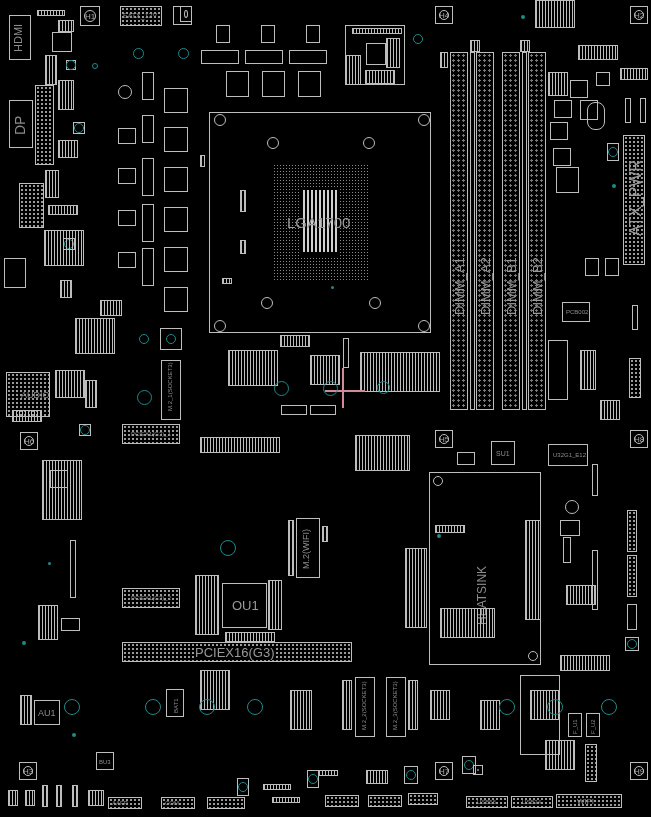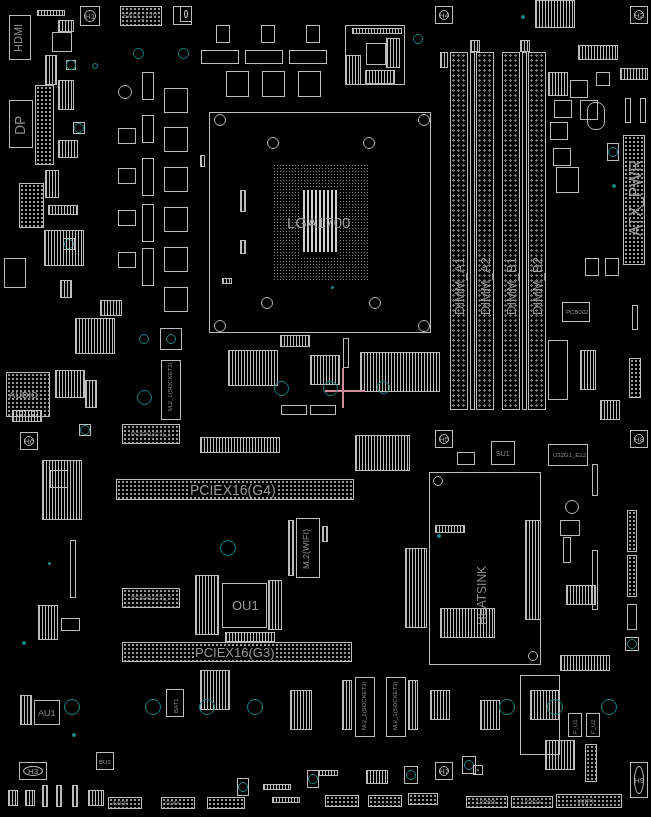--- a/index.html
+++ b/index.html
@@ -30,21 +30,21 @@
 
   <div class="c" style="left:9px;top:15px;width:22px;height:45px;">
     <div class="vlbl" style="left:3px;top:36px;font-size:11px;">HDMI</div>
   </div>
   <div class="c" style="left:9px;top:100px;width:24px;height:48px;">
     <div class="vlbl" style="left:3px;top:34px;font-size:14px;">DP</div>
   </div>
   <div class="c pin" style="left:35px;top:85px;width:19px;height:80px;"></div>
   <div class="c pin" style="left:19px;top:183px;width:25px;height:45px;"></div>
   <div class="c pin" style="left:6px;top:372px;width:44px;height:45px;">
-    <div class="lbl" style="left:2px;top:18px;font-size:9px;font-weight:bold;">AUDIO</div>
+    <div class="lbl" style="left:14px;top:18px;font-size:9px;">AUDIO</div>
   </div>
   <div class="c" style="left:4px;top:258px;width:22px;height:30px;"></div>
 
   <div class="c" style="left:52px;top:32px;width:20px;height:20px;"></div>
   <div class="teal-sq" style="left:66px;top:60px;width:10px;height:10px;"></div>
   <div class="teal-sq" style="left:73px;top:122px;width:12px;height:12px;"></div>
   <div class="teal-sq" style="left:63px;top:238px;width:12px;height:12px;"></div>
   <div class="teal-sq" style="left:79px;top:424px;width:12px;height:12px;"></div>
 
   <div class="sm" style="left:37px;top:10px;width:28px;height:6px;"></div>
@@ -184,23 +184,20 @@
   <div class="sm" style="left:280px;top:335px;width:30px;height:12px;"></div>
   <div class="c" style="left:281px;top:405px;width:26px;height:10px;"></div>
   <div class="c" style="left:310px;top:405px;width:26px;height:10px;"></div>
   <div class="mark-v" style="left:342px;top:368px;height:40px;"></div>
   <div class="mark-h" style="left:325px;top:390px;width:40px;"></div>
   <div class="c" style="left:343px;top:338px;width:6px;height:30px;"></div>
 
   <div class="sm" style="left:200px;top:437px;width:80px;height:16px;"></div>
   <div class="sm" style="left:355px;top:435px;width:55px;height:36px;"></div>
 
-  <div class="c pin" style="left:116px;top:479px;width:238px;height:21px;">
-    <div class="lbl" style="left:73px;top:3px;font-size:14px;color:#999;background:#000;">PCIEX16(G4)</div>
-  </div>
 
   <div class="c" style="left:296px;top:518px;width:24px;height:60px;">
     <div class="vlbl" style="left:5px;top:50px;font-size:9px;">M.2(WIFI)</div>
   </div>
   <div class="sm" style="left:288px;top:520px;width:6px;height:56px;"></div>
   <div class="sm" style="left:322px;top:526px;width:6px;height:16px;"></div>
 
   <div class="c" style="left:222px;top:583px;width:45px;height:45px;">
     <div class="lbl" style="left:9px;top:15px;font-size:13px;color:#999;">OU1</div>
   </div>
@@ -331,27 +328,27 @@
     </div>
   <div class="standoff" style="left:435px;top:430px;width:18px;height:18px;">
       <span>H5</span>
     </div>
   <div class="standoff" style="left:630px;top:430px;width:18px;height:18px;">
       <span>H8</span>
     </div>
   <div class="standoff" style="left:20px;top:432px;width:18px;height:18px;">
       <span>H6</span>
     </div>
-  <div class="standoff" style="left:19px;top:762px;width:28px;height:18px;">
+  <div class="standoff" style="left:19px;top:762px;width:18px;height:18px;">
       <span>H3</span>
     </div>
   <div class="standoff" style="left:435px;top:762px;width:18px;height:18px;">
       <span>H7</span>
     </div>
-  <div class="standoff" style="left:630px;top:762px;width:18px;height:36px;">
+  <div class="standoff" style="left:630px;top:762px;width:18px;height:18px;">
       <span>H9</span>
     </div>
   <div class="standoff" style="left:180px;top:6px;width:12px;height:16px;"></div>
   <div class="standoff" style="left:473px;top:765px;width:10px;height:10px;"></div>
 
   <div class="hole" style="left:133px;top:48px;width:11px;height:11px;"></div>
   <div class="hole" style="left:178px;top:48px;width:11px;height:11px;"></div>
   <div class="hole" style="left:413px;top:34px;width:10px;height:10px;"></div>
   <div class="hole" style="left:139px;top:334px;width:10px;height:10px;"></div>
   <div class="hole" style="left:137px;top:390px;width:15px;height:15px;"></div>

